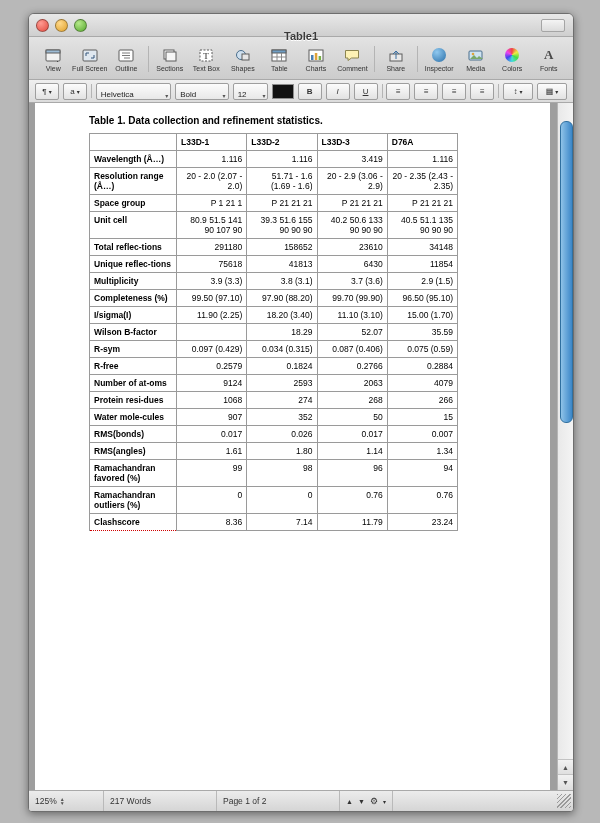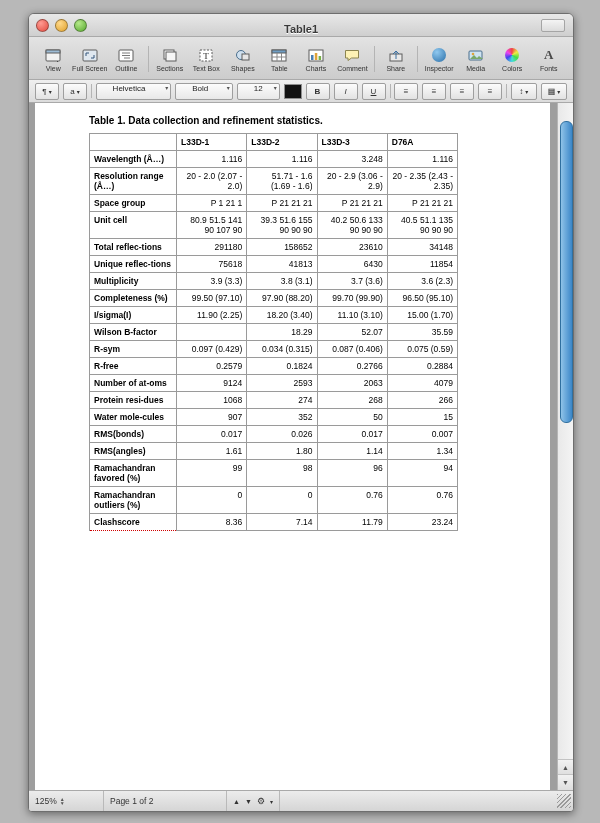--- a/index.html
+++ b/index.html
@@ -8,21 +8,21 @@
     border:1px solid #6e6e6e;border-radius:6px 6px 4px 4px;box-shadow:0 2px 8px rgba(0,0,0,.45);
     display:flex;flex-direction:column;overflow:hidden;}
   
   .titlebar{height:22px;background:linear-gradient(#e8e8e8,#cfcfcf);border-bottom:1px solid #a9a9a9;
     position:relative;flex:none;}
   .lights{position:absolute;left:7px;top:5px;display:flex;gap:6px;}
   .light{width:11px;height:11px;border-radius:50%;border:1px solid rgba(0,0,0,.35);}
   .l-close{background:radial-gradient(circle at 35% 30%,#ff9b92,#e24b3f);}
   .l-min{background:radial-gradient(circle at 35% 30%,#ffd98a,#e0a12b);}
   .l-max{background:radial-gradient(circle at 35% 30%,#b6e98a,#57a92f);}
-  .title{position:absolute;left:0;right:0;top:9px;text-align:center;font-size:11px;color:#3a3a3a;
+  .title{position:absolute;left:0;right:0;top:16px;text-align:center;font-size:11px;color:#3a3a3a;
     font-weight:bold;text-shadow:0 1px 0 #fff;}
   .tb-right{position:absolute;right:8px;top:5px;width:22px;height:11px;
     background:linear-gradient(#f4f4f4,#dcdcdc);border:1px solid #a5a5a5;border-radius:2px;}
   
   .toolbar{height:40px;background:linear-gradient(#e3e3e3,#cccccc);border-bottom:1px solid #a9a9a9;
     display:flex;align-items:center;padding:2px 6px 0 6px;gap:0px;flex:none;}
   .tool{width:46px;display:flex;flex-direction:column;align-items:center;justify-content:flex-start;
     gap:1px;cursor:default;}
   .tool .gl{height:17px;display:flex;align-items:center;justify-content:center;font-size:13px;color:#4a4a4a;}
   .tool .lbl{font-size:7px;color:#333;white-space:nowrap;}
@@ -31,21 +31,21 @@
   .colwheel{width:14px;height:14px;border-radius:50%;
     background:conic-gradient(#e44,#ee4,#4d4,#4dd,#44e,#e4e,#e44);}
   .fontA{font-family:"Liberation Serif",serif;font-size:14px;font-weight:bold;color:#333;}
   
   .formatbar{height:22px;background:linear-gradient(#efefef,#dcdcdc);border-bottom:1px solid #a9a9a9;
     display:flex;align-items:center;gap:4px;padding:0 6px;flex:none;}
   .fb-btn{height:15px;min-width:16px;padding:0 3px;background:linear-gradient(#fcfcfc,#e2e2e2);
     border:1px solid #9e9e9e;border-radius:2px;font-size:8px;color:#333;display:flex;align-items:center;
     justify-content:center;gap:2px;}
   .combo{height:15px;background:linear-gradient(#fcfcfc,#e8e8e8);border:1px solid #9e9e9e;border-radius:2px;
-    font-size:8px;color:#222;display:flex;align-items:flex-start;padding:0 2px 0 16px;}
+    font-size:8px;color:#222;display:flex;align-items:flex-end;padding:0 2px 0 4px;}
   .combo .arr{margin-left:auto;font-size:6px;color:#555;padding-left:3px;}
   .swatch{width:26px;height:13px;background:#111;border:1px solid #8d8d8d;}
   .fb-sep{width:1px;height:14px;background:#b4b4b4;}
   
   .docarea{flex:1;background:#9e9e9e;position:relative;overflow:hidden;display:flex;}
   .page{position:absolute;left:6px;top:0;width:515px;height:100%;background:#fff;}
   .vscroll{position:absolute;right:0;top:0;bottom:0;width:15px;background:linear-gradient(90deg,#e9e9e9,#f4f4f4);
     border-left:1px solid #b5b5b5;}
   .vthumb{position:absolute;left:2px;top:18px;width:11px;height:300px;border-radius:6px;
     background:linear-gradient(90deg,#8fc3e8,#3a86c8);border:1px solid #2f6f9f;}
@@ -276,21 +276,21 @@
               <th class="colhdr">L33D-2</th>
               <th class="colhdr">L33D-3</th>
               <th class="colhdr">D76A</th>
             </tr>
           </thead>
           <tbody id="tbody">
               <tr>
                 <td class="rowhdr">Wavelength (Å…)</td>
                 <td class="num">1.116</td>
                 <td class="num">1.116</td>
-                <td class="num">3.248</td>
+                <td class="num">3.419</td>
                 <td class="num">1.116</td>
               </tr>
               <tr>
                 <td class="rowhdr">Resolution range (Å…)</td>
                 <td class="num">20 - 2.0 (2.07 - 2.0)</td>
                 <td class="num">51.71 - 1.6 (1.69 - 1.6)</td>
                 <td class="num">20 - 2.9 (3.06 - 2.9)</td>
                 <td class="num">20 - 2.35 (2.43 - 2.35)</td>
               </tr>
               <tr>
@@ -319,21 +319,21 @@
                 <td class="num">75618</td>
                 <td class="num">41813</td>
                 <td class="num">6430</td>
                 <td class="num">11854</td>
               </tr>
               <tr>
                 <td class="rowhdr">Multiplicity</td>
                 <td class="num">3.9 (3.3)</td>
                 <td class="num">3.8 (3.1)</td>
                 <td class="num">3.7 (3.6)</td>
-                <td class="num">3.6 (2.3)</td>
+                <td class="num">2.9 (1.5)</td>
               </tr>
               <tr>
                 <td class="rowhdr">Completeness (%)</td>
                 <td class="num">99.50 (97.10)</td>
                 <td class="num">97.90 (88.20)</td>
                 <td class="num">99.70 (99.90)</td>
                 <td class="num">96.50 (95.10)</td>
               </tr>
               <tr>
                 <td class="rowhdr">I/sigma(I)</td>
@@ -431,20 +431,23 @@
   </div>
 
   <div class="statusbar">
     <div class="sb-cell" style="width:62px;">
       <span>125%</span>
       <span class="sb-spin">
           <span>▲</span>
           <span>▼</span>
         </span>
     </div>
+    <div class="sb-cell" style="width:100px;">
+      <span>217 Words</span>
+    </div>
     <div class="sb-cell" style="width:110px;">
       <span>Page 1 of 2</span>
     </div>
     <div class="sb-cell" style="gap:5px;">
       <span style="font-size:7px;">▲</span>
       <span style="font-size:7px;">▼</span>
       <span style="font-size:9px;">⚙</span>
       <span style="font-size:6px;">▾</span>
     </div>
     <div class="grip"></div>

